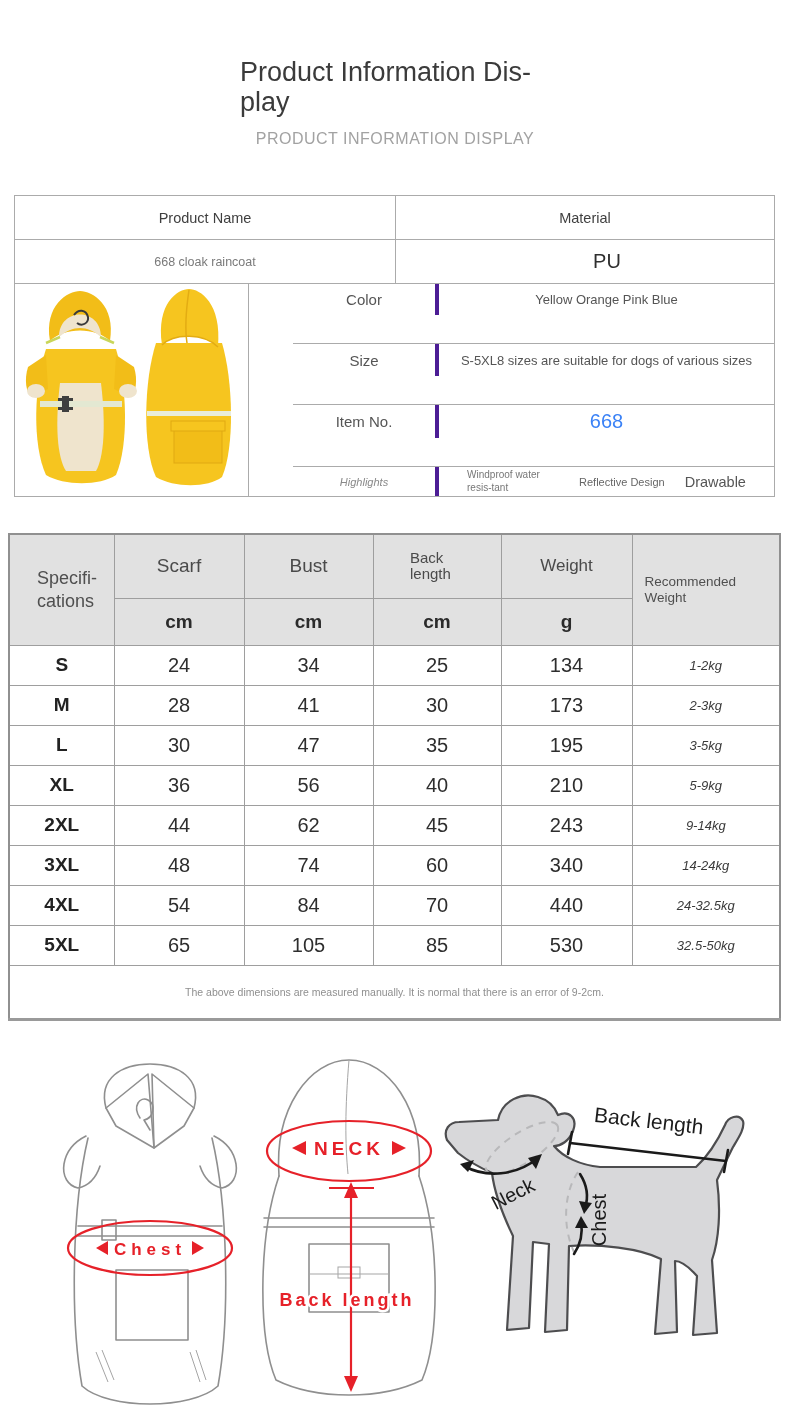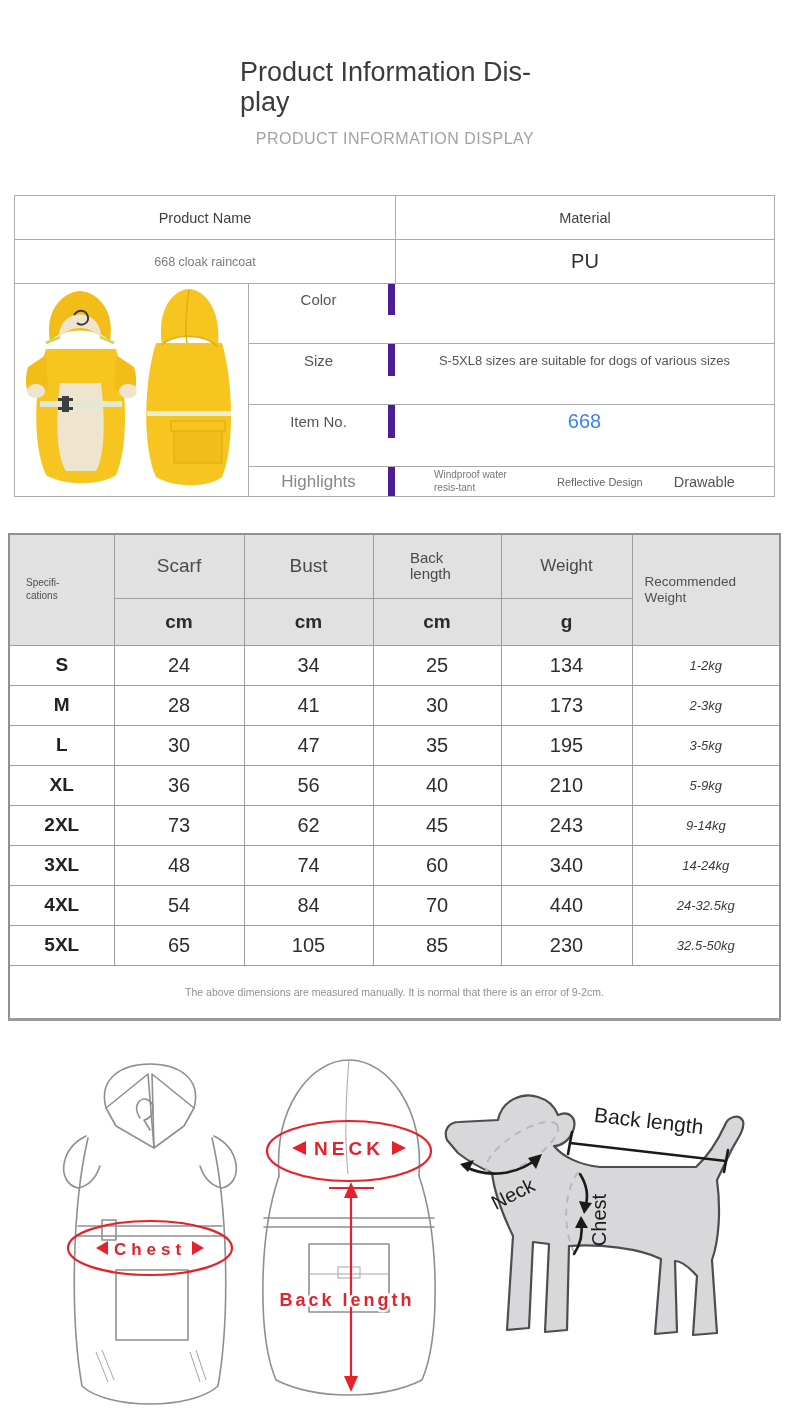--- a/index.html
+++ b/index.html
@@ -8,52 +8,52 @@
   #canvas { position:relative; width:790px; height:1427px; background:#fff; overflow:hidden; }
 
   
   .hdr { position:absolute; top:58px; left:0; width:790px; }
   .title { width:310px; margin:0 auto; font-size:27px; line-height:1.1; color:#3b3b3b; text-align:left; }
   .subtitle { margin-top:13px; text-align:center; font-size:16px; letter-spacing:0.5px; color:#a2a2a2; }
 
   
   .t1 { position:absolute; left:14px; top:195px; width:761px; border:1px solid #ababab; background:#fff; }
   .t1 .row { display:flex; }
-  .t1 .row + .row, .t1 .lower { border-top:1px solid #ababab; }
+  .t1 .row + .row, .t1 .lower { border-top:1px solid #ababab;gap:44px; }
   .t1 .cell { display:flex; align-items:center; justify-content:center; text-align:center; }
   .r1 { height:43px; }
   .r2 { height:44px; }
   .half-l { width:381px; border-right:1px solid #ababab; }
   .half-r { flex:1; }
   .head-cell { font-size:14.5px; color:#3f3f3f; }
   .val-sm { font-size:12.5px; color:#7a7a7a; }
   .val-lg { font-size:20px; color:#2f2f2f; }
   .lower { display:flex; height:213px; }
   .imgcell { width:234px; border-right:1px solid #ababab; display:flex; align-items:center; justify-content:center; }
   .details { flex:1; display:flex; flex-direction:column; }
   .drow { display:flex; }
   .drow + .drow { border-top:1px solid #ababab;margin-top:28px; }
-  .dlabel { width:146px; border-right:7px solid #4c1d95; display:flex; align-items:center; justify-content:center; font-size:15px; color:#555; }
+  .dlabel { width:146px; border-right:4px solid #4c1d95; display:flex; align-items:center; justify-content:center; font-size:15px; color:#555; }
   .dval { flex:1; display:flex; align-items:center; justify-content:center; text-align:center; font-size:13px; color:#555; }
   .h-color { height:52px; } .h-size { height:55px; } .h-item { height:56px; } .h-high { height:49px; }
   .dval.big { font-size:20px; color:#3b82f6; }
-  .dlabel.small { font-size:17px; color:#888; }
+  .dlabel.small { font-size:11px; color:#888;font-style:italic; }
   .hl-wrap { flex:1; display:flex; align-items:center; justify-content:space-evenly; padding:0 8px; }
   .hl1 { font-size:10px; color:#777; width:92px; text-align:left; line-height:1.25; }
   .hl2 { font-size:11px; color:#666; }
   .hl3 { font-size:14.5px; color:#555; }
 
   
   table.sizes { position:absolute; left:8px; top:533px; width:771px; border-collapse:collapse; table-layout:fixed;
                 border:2px solid #909090; border-bottom:3px solid #9a9a9a; }
   table.sizes th, table.sizes td { border:1px solid #9e9e9e; text-align:center; vertical-align:middle; }
   thead th { background:#e1e1e1; font-weight:normal; }
   .hrow1 { height:64px; }
   .hrow2 { height:47px; }
-  .spec-h { font-size:10px; color:#4f4f4f; text-align:left !important; padding-left:16px; line-height:1.25; }
+  .spec-h { font-size:18px; color:#4f4f4f; text-align:left !important; padding-left:27px; line-height:1.25; }
   .m-h { font-size:19px; color:#4a4a4a; }
   .bl-h { font-size:15px; line-height:1.1; }
   .bl-h .bl-wrap { display:inline-block; width:54px; text-align:left; }
   .w-h { font-size:17px; }
   .rec-h { font-size:13.5px; color:#4f4f4f; text-align:left !important; padding-left:12px; line-height:1.2; }
   .u-h { font-size:19px; font-weight:bold !important; color:#2b2b2b; }
   tbody tr { height:40px; background:#fff; }
   tbody th.sz { font-size:19px; font-weight:bold; color:#222; background:#fff; }
   tbody td { font-size:20px; color:#2e2e2e; }
   tbody td.rec { font-size:13px; color:#3a3a3a;font-style:italic; }
@@ -126,20 +126,21 @@
             <path d="M146,60 C158,48 188,48 202,62" fill="none" stroke="#e3ac13" stroke-width="1.5"></path>
             <rect x="131" y="126" width="84" height="5" fill="#e9edda"></rect>
             <rect x="158" y="142" width="48" height="36" fill="#f2bd18" stroke="#e0a912" stroke-width="1"></rect>
             <rect x="155" y="136" width="54" height="10" fill="#f6c51f" stroke="#e0a912" stroke-width="1"></rect>
           </g>
         </svg>
       </div>
       <div class="details">
         <div class="drow h-color">
           <div class="dlabel">Color</div>
+          <div class="dval">Yellow Orange Pink Blue</div>
         </div>
         <div class="drow h-size">
           <div class="dlabel">Size</div>
           <div class="dval">S-5XL8 sizes are suitable for dogs of various sizes</div>
         </div>
         <div class="drow h-item">
           <div class="dlabel">Item No.</div>
           <div class="dval big">668</div>
         </div>
         <div class="drow h-high">
@@ -220,21 +221,21 @@
           <th class="sz">XL</th>
           <td>36</td>
           <td>56</td>
           <td>40</td>
           <td>210</td>
           <td class="rec">5-9kg</td>
         </tr>
 
         <tr>
           <th class="sz">2XL</th>
-          <td>73</td>
+          <td>44</td>
           <td>62</td>
           <td>45</td>
           <td>243</td>
           <td class="rec">9-14kg</td>
         </tr>
 
         <tr>
           <th class="sz">3XL</th>
           <td>48</td>
           <td>74</td>
@@ -250,21 +251,21 @@
           <td>70</td>
           <td>440</td>
           <td class="rec">24-32.5kg</td>
         </tr>
 
         <tr>
           <th class="sz">5XL</th>
           <td>65</td>
           <td>105</td>
           <td>85</td>
-          <td>230</td>
+          <td>530</td>
           <td class="rec">32.5-50kg</td>
         </tr>
       </tbody>
     <tfoot>
       <tr>
         <td colspan="6" class="note">The above dimensions are measured manually. It is normal that there is an error of 9-2cm.</td>
       </tr>
     </tfoot>
   </table>
 

